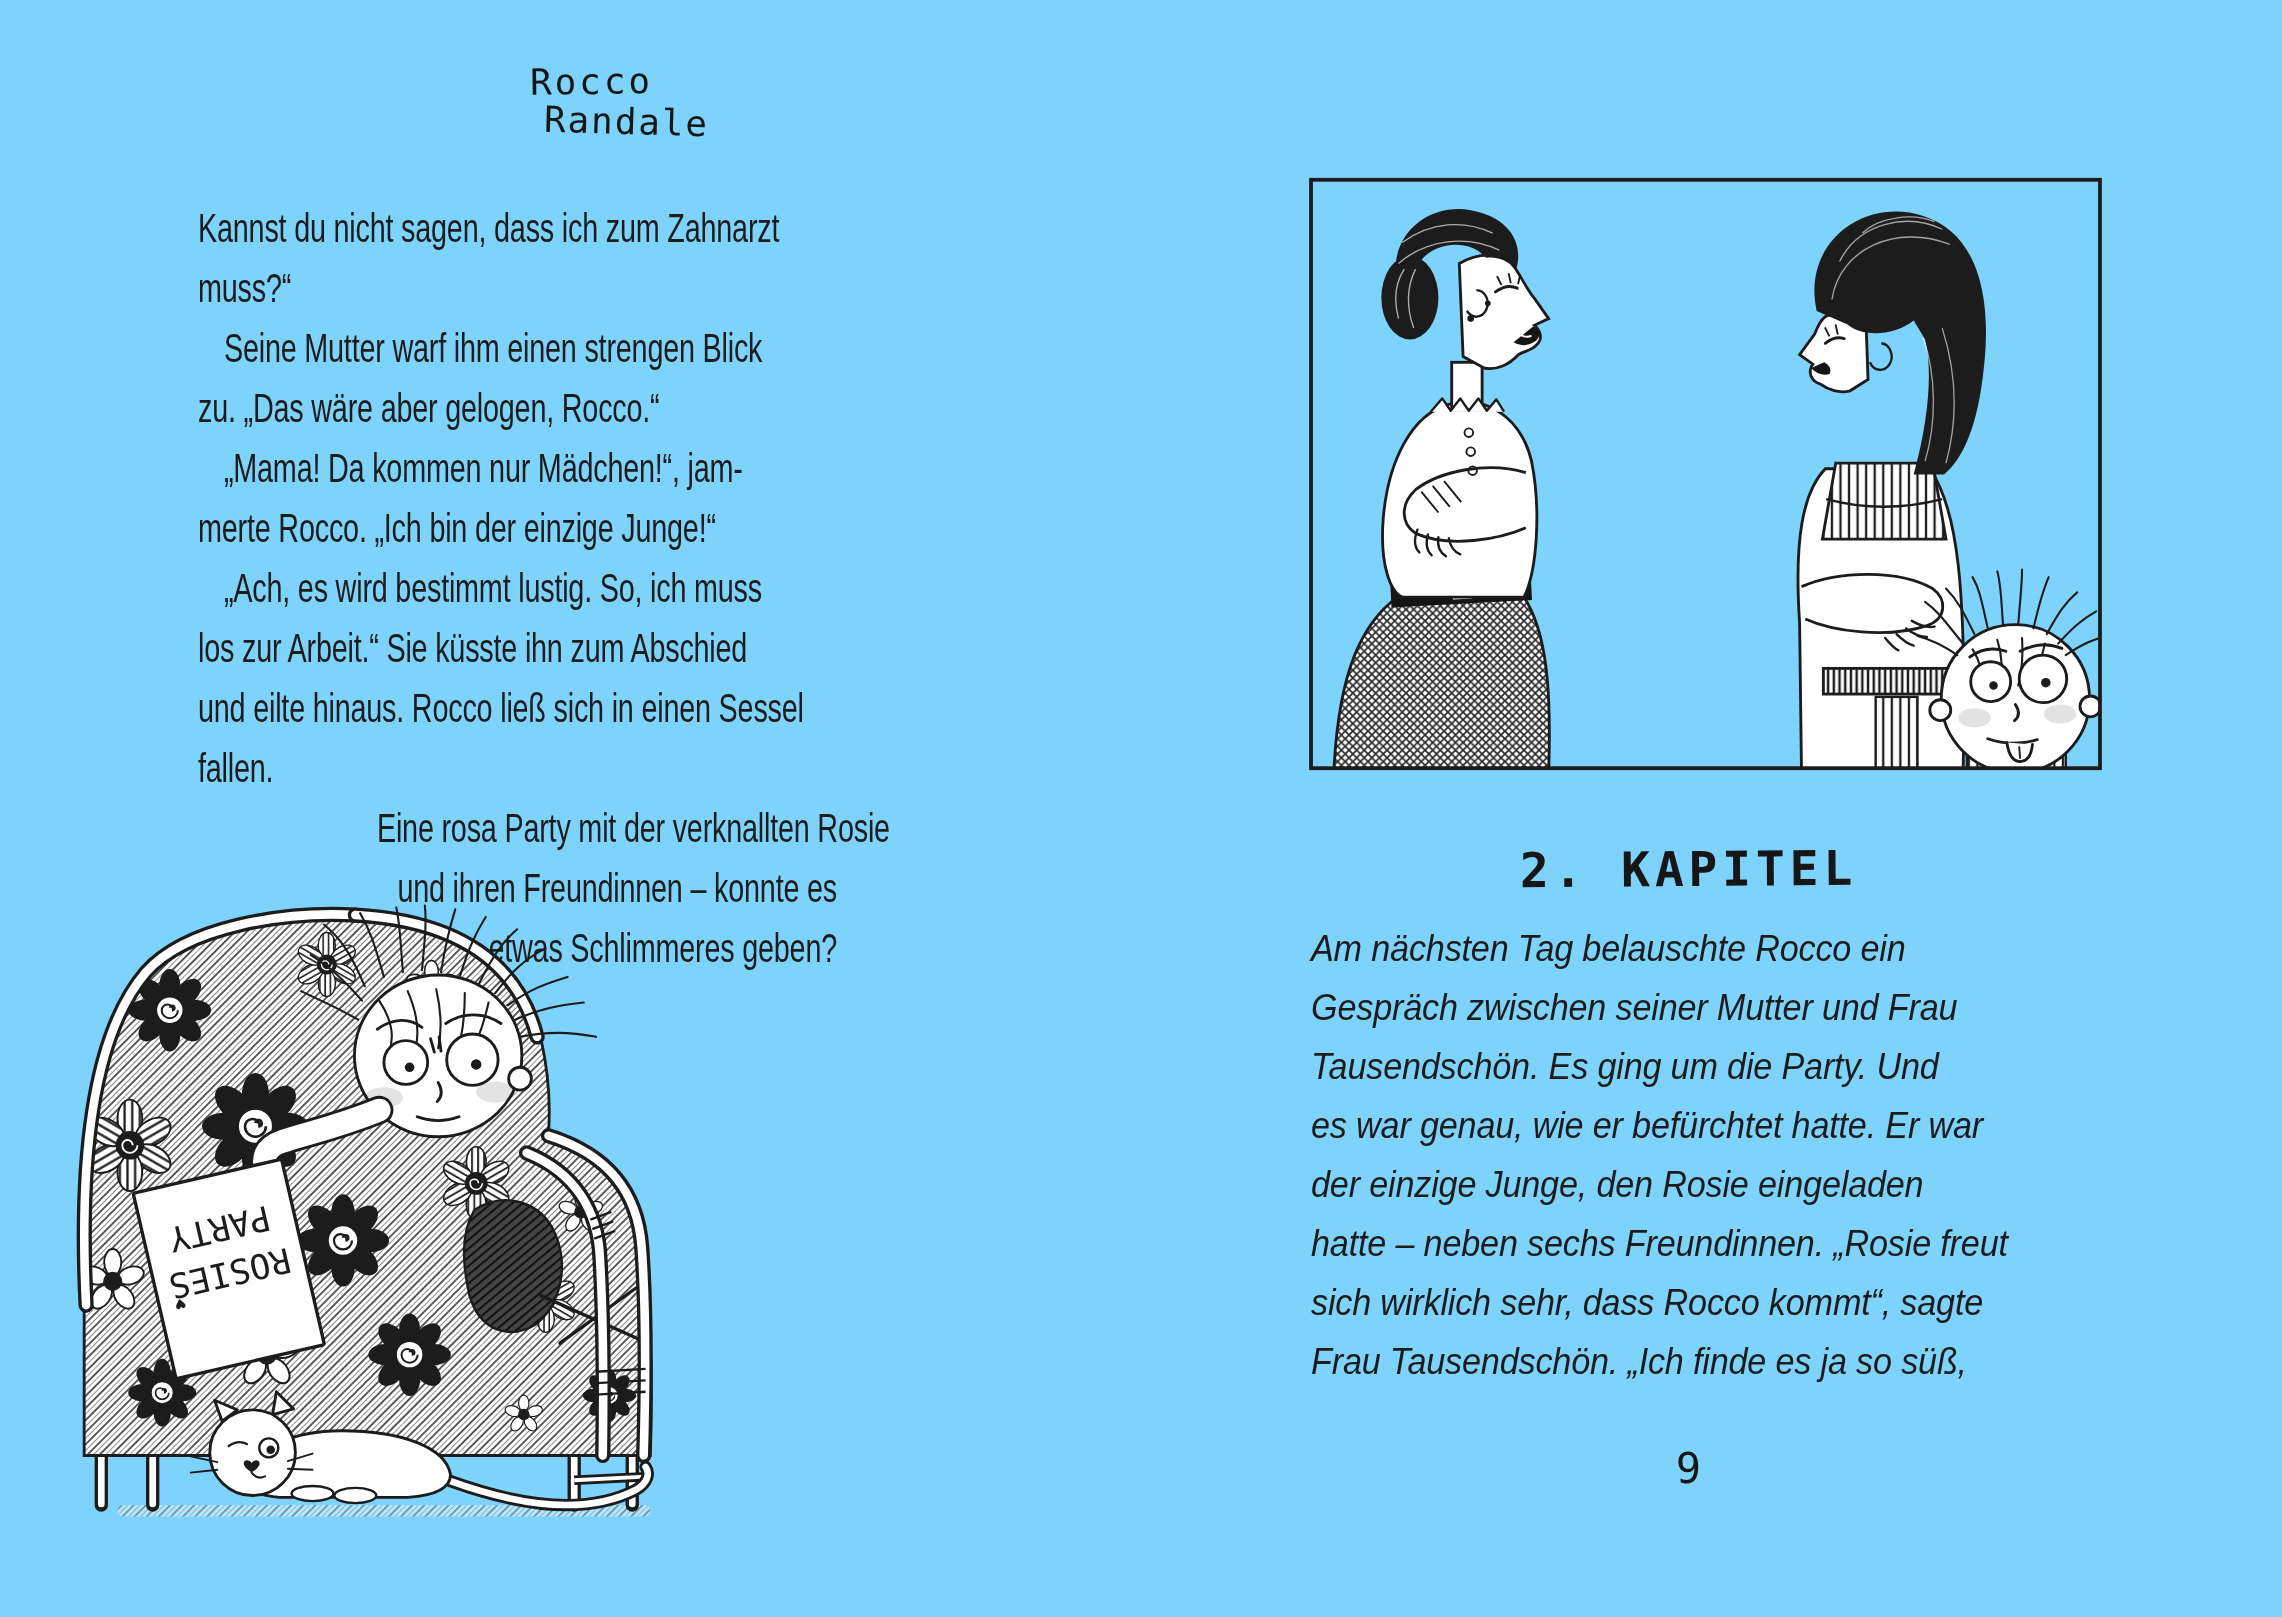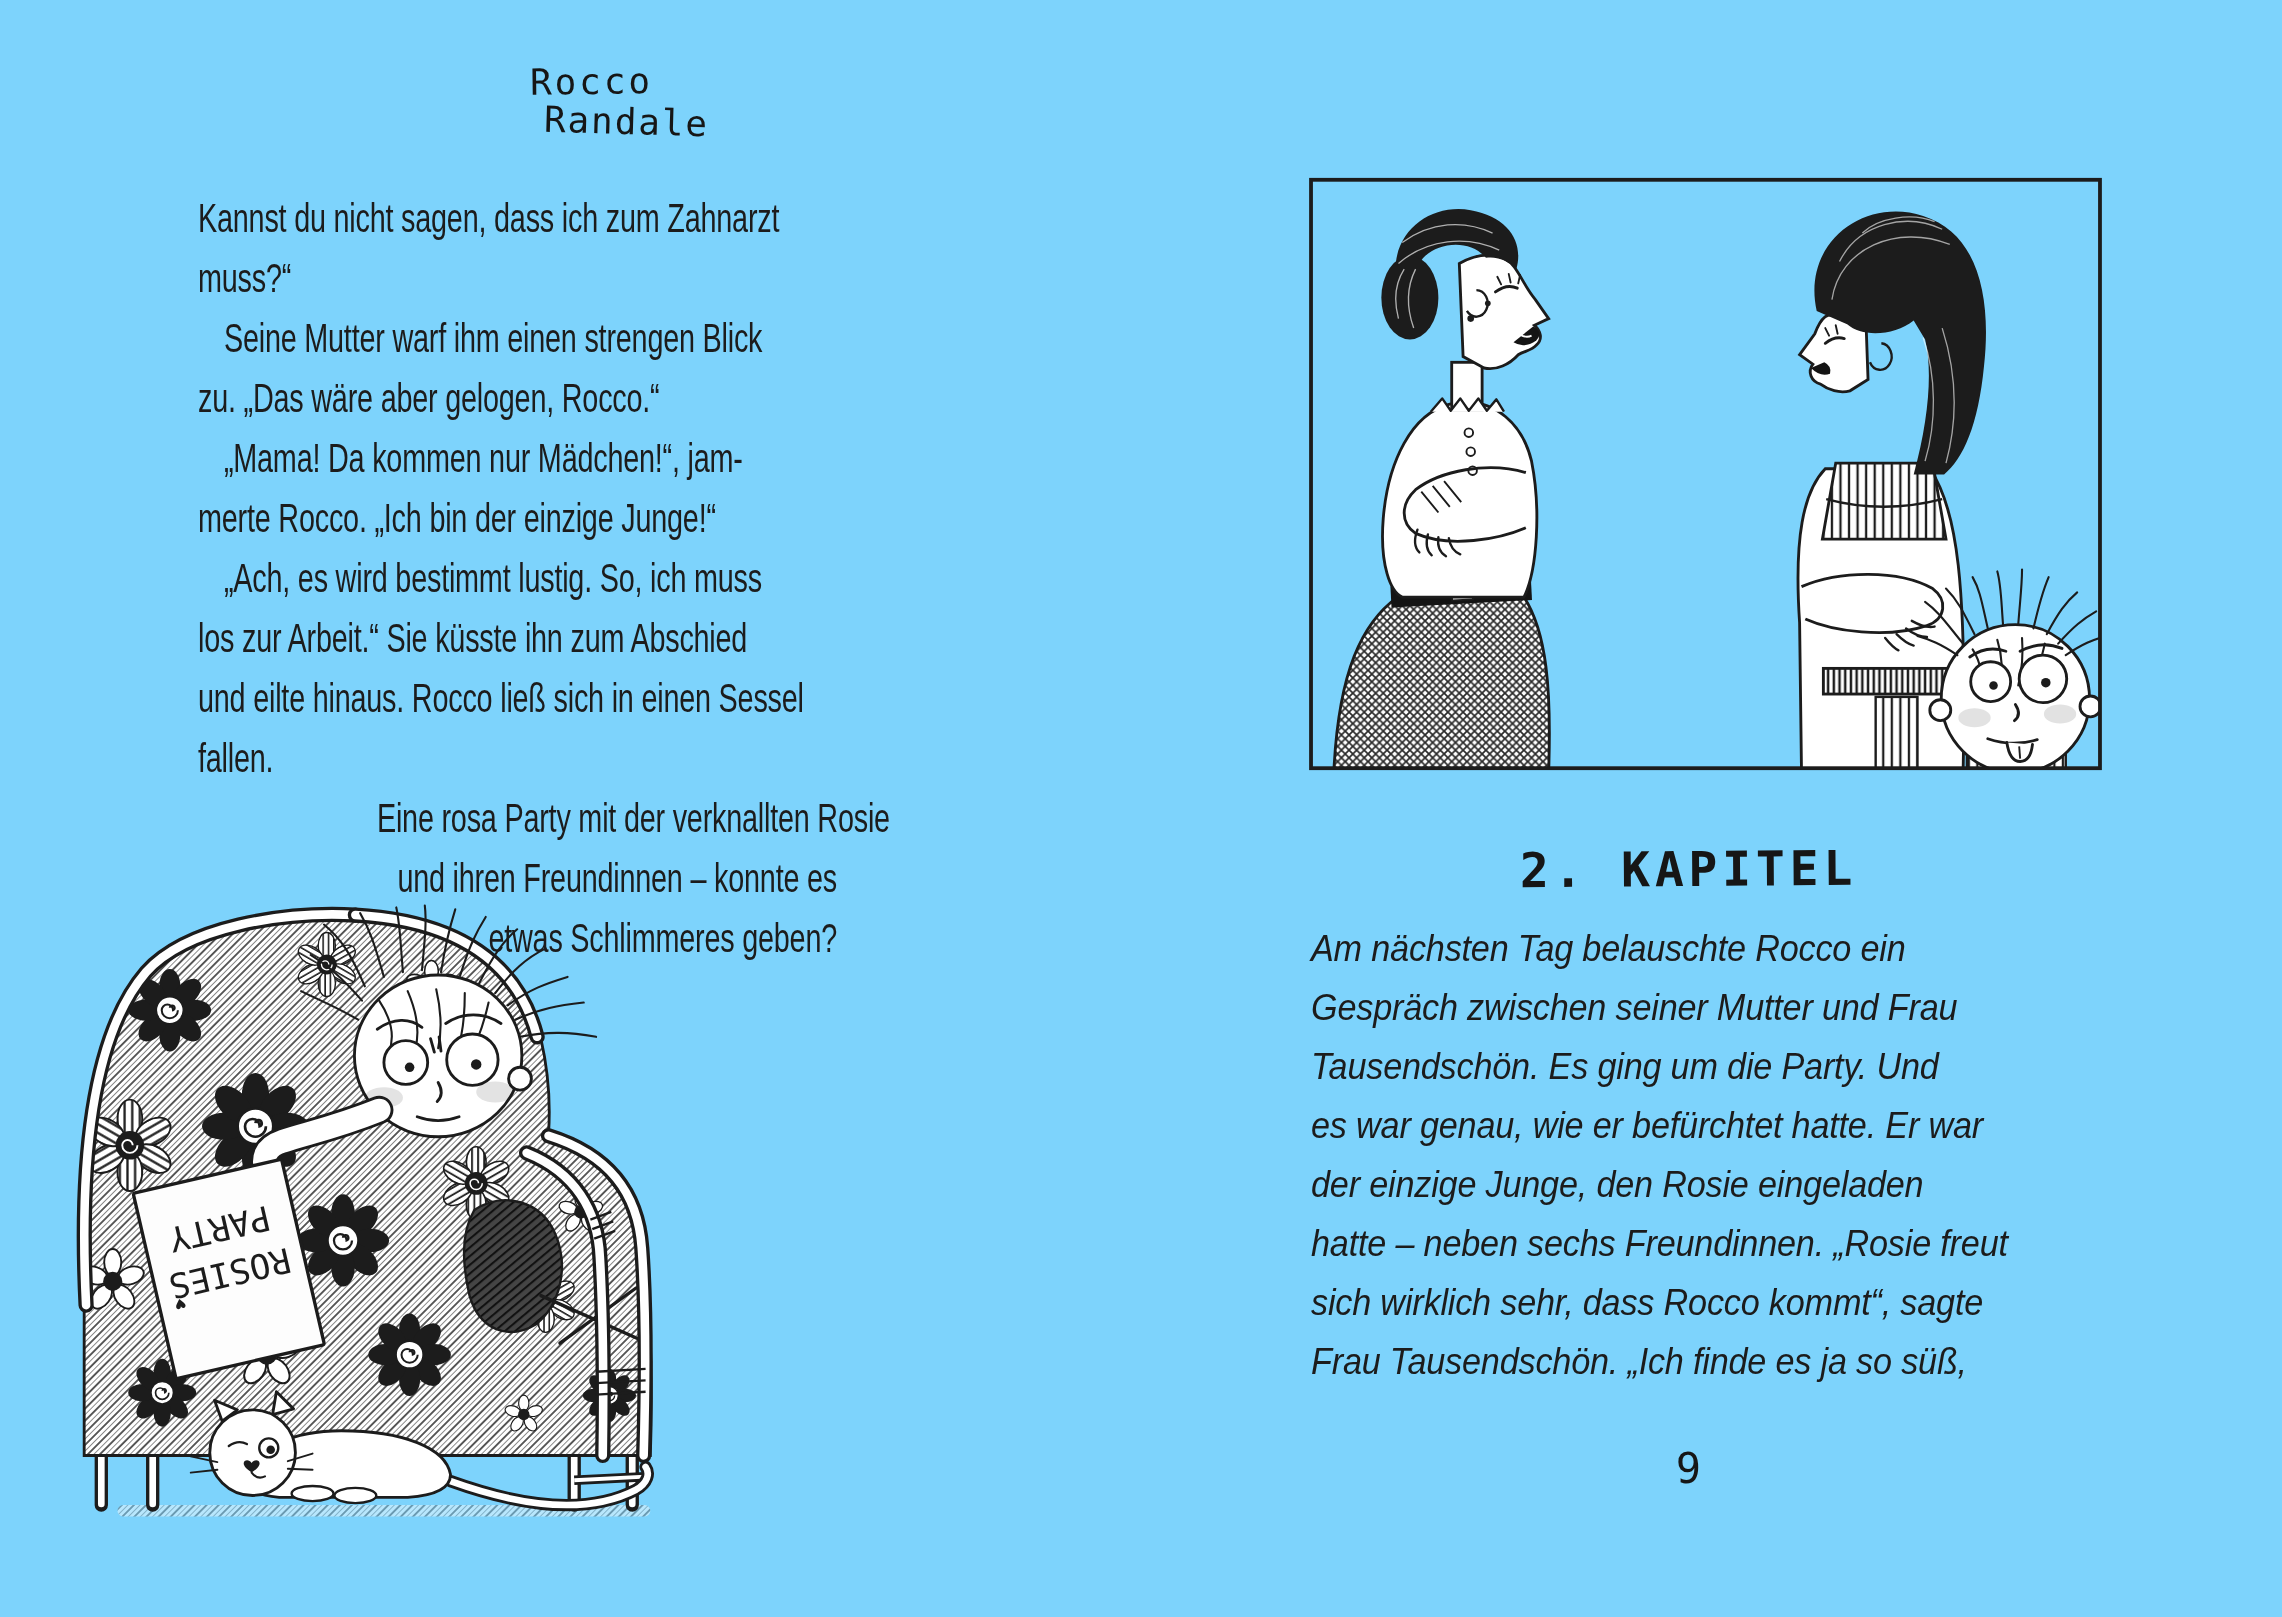--- a/index.html
+++ b/index.html
@@ -15,21 +15,21 @@
   }
   .logo1{position:absolute; left:530px; top:61px;  font-size:36px; letter-spacing:2.9px; transform:rotate(-.8deg);}
   .logo2{position:absolute; left:544px; top:101px; font-size:36px; letter-spacing:1.9px; transform:rotate(1.6deg);}
   .chapter{
     position:absolute; left:1313px; top:841px; width:751px;
     text-align:center; font-size:48px; font-weight:bold; letter-spacing:4.8px;
     transform:rotate(-.4deg);
   }
   .pagenum{position:absolute; left:1313px; top:1444px; width:751px; text-align:center; font-size:42px;}
   
-  .ltext{position:absolute; left:198px; top:188px; width:639px;}
+  .ltext{position:absolute; left:198px; top:198px; width:639px;}
   .ltext .bline{
     height:60px; line-height:60px; font-size:40px; letter-spacing:-0.3px;
     white-space:nowrap; transform:scaleX(.72); transform-origin:0 50%;
   }
   .ltext .bline.ind{padding-left:36px;}
   .ltext .bline.r{text-align:right; transform-origin:100% 50%;}
   .rtext{position:absolute; left:1311px; top:919px; width:770px;font-style:italic;}
   .rtext .bline{
     height:59px; line-height:59px; font-size:36px; letter-spacing:-0.2px;
     white-space:nowrap; transform:scaleX(.95); transform-origin:0 50%;

